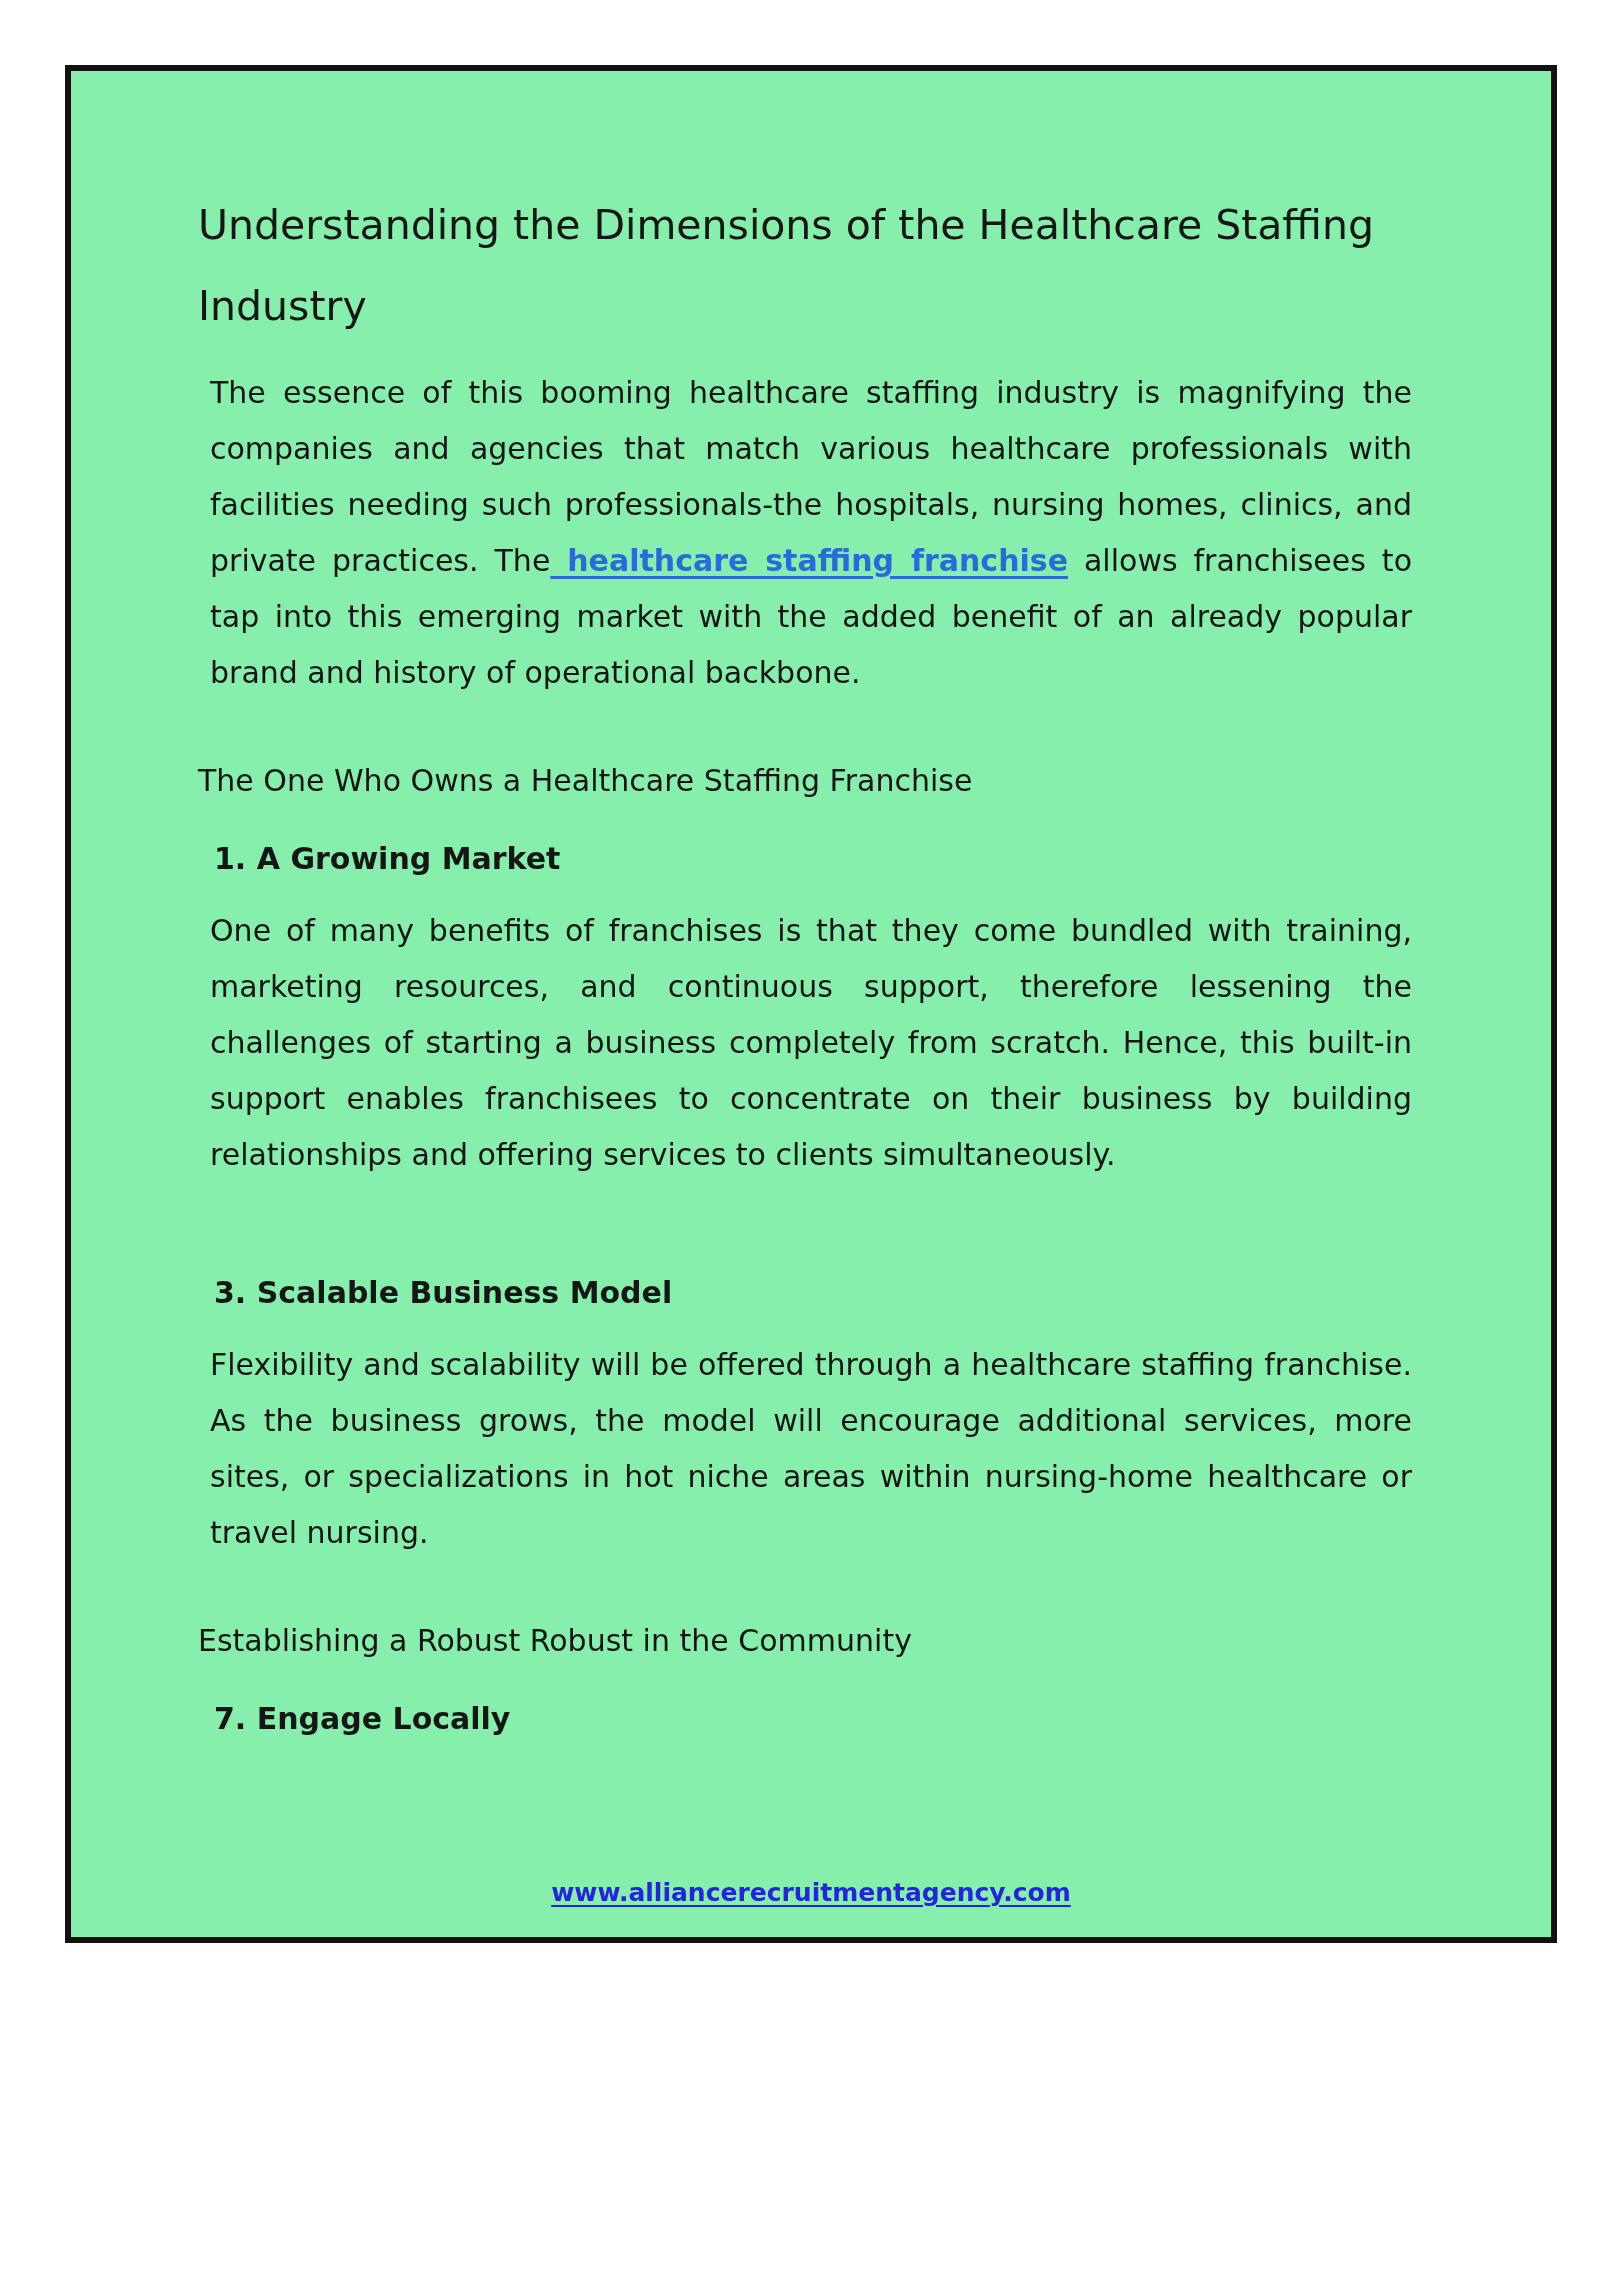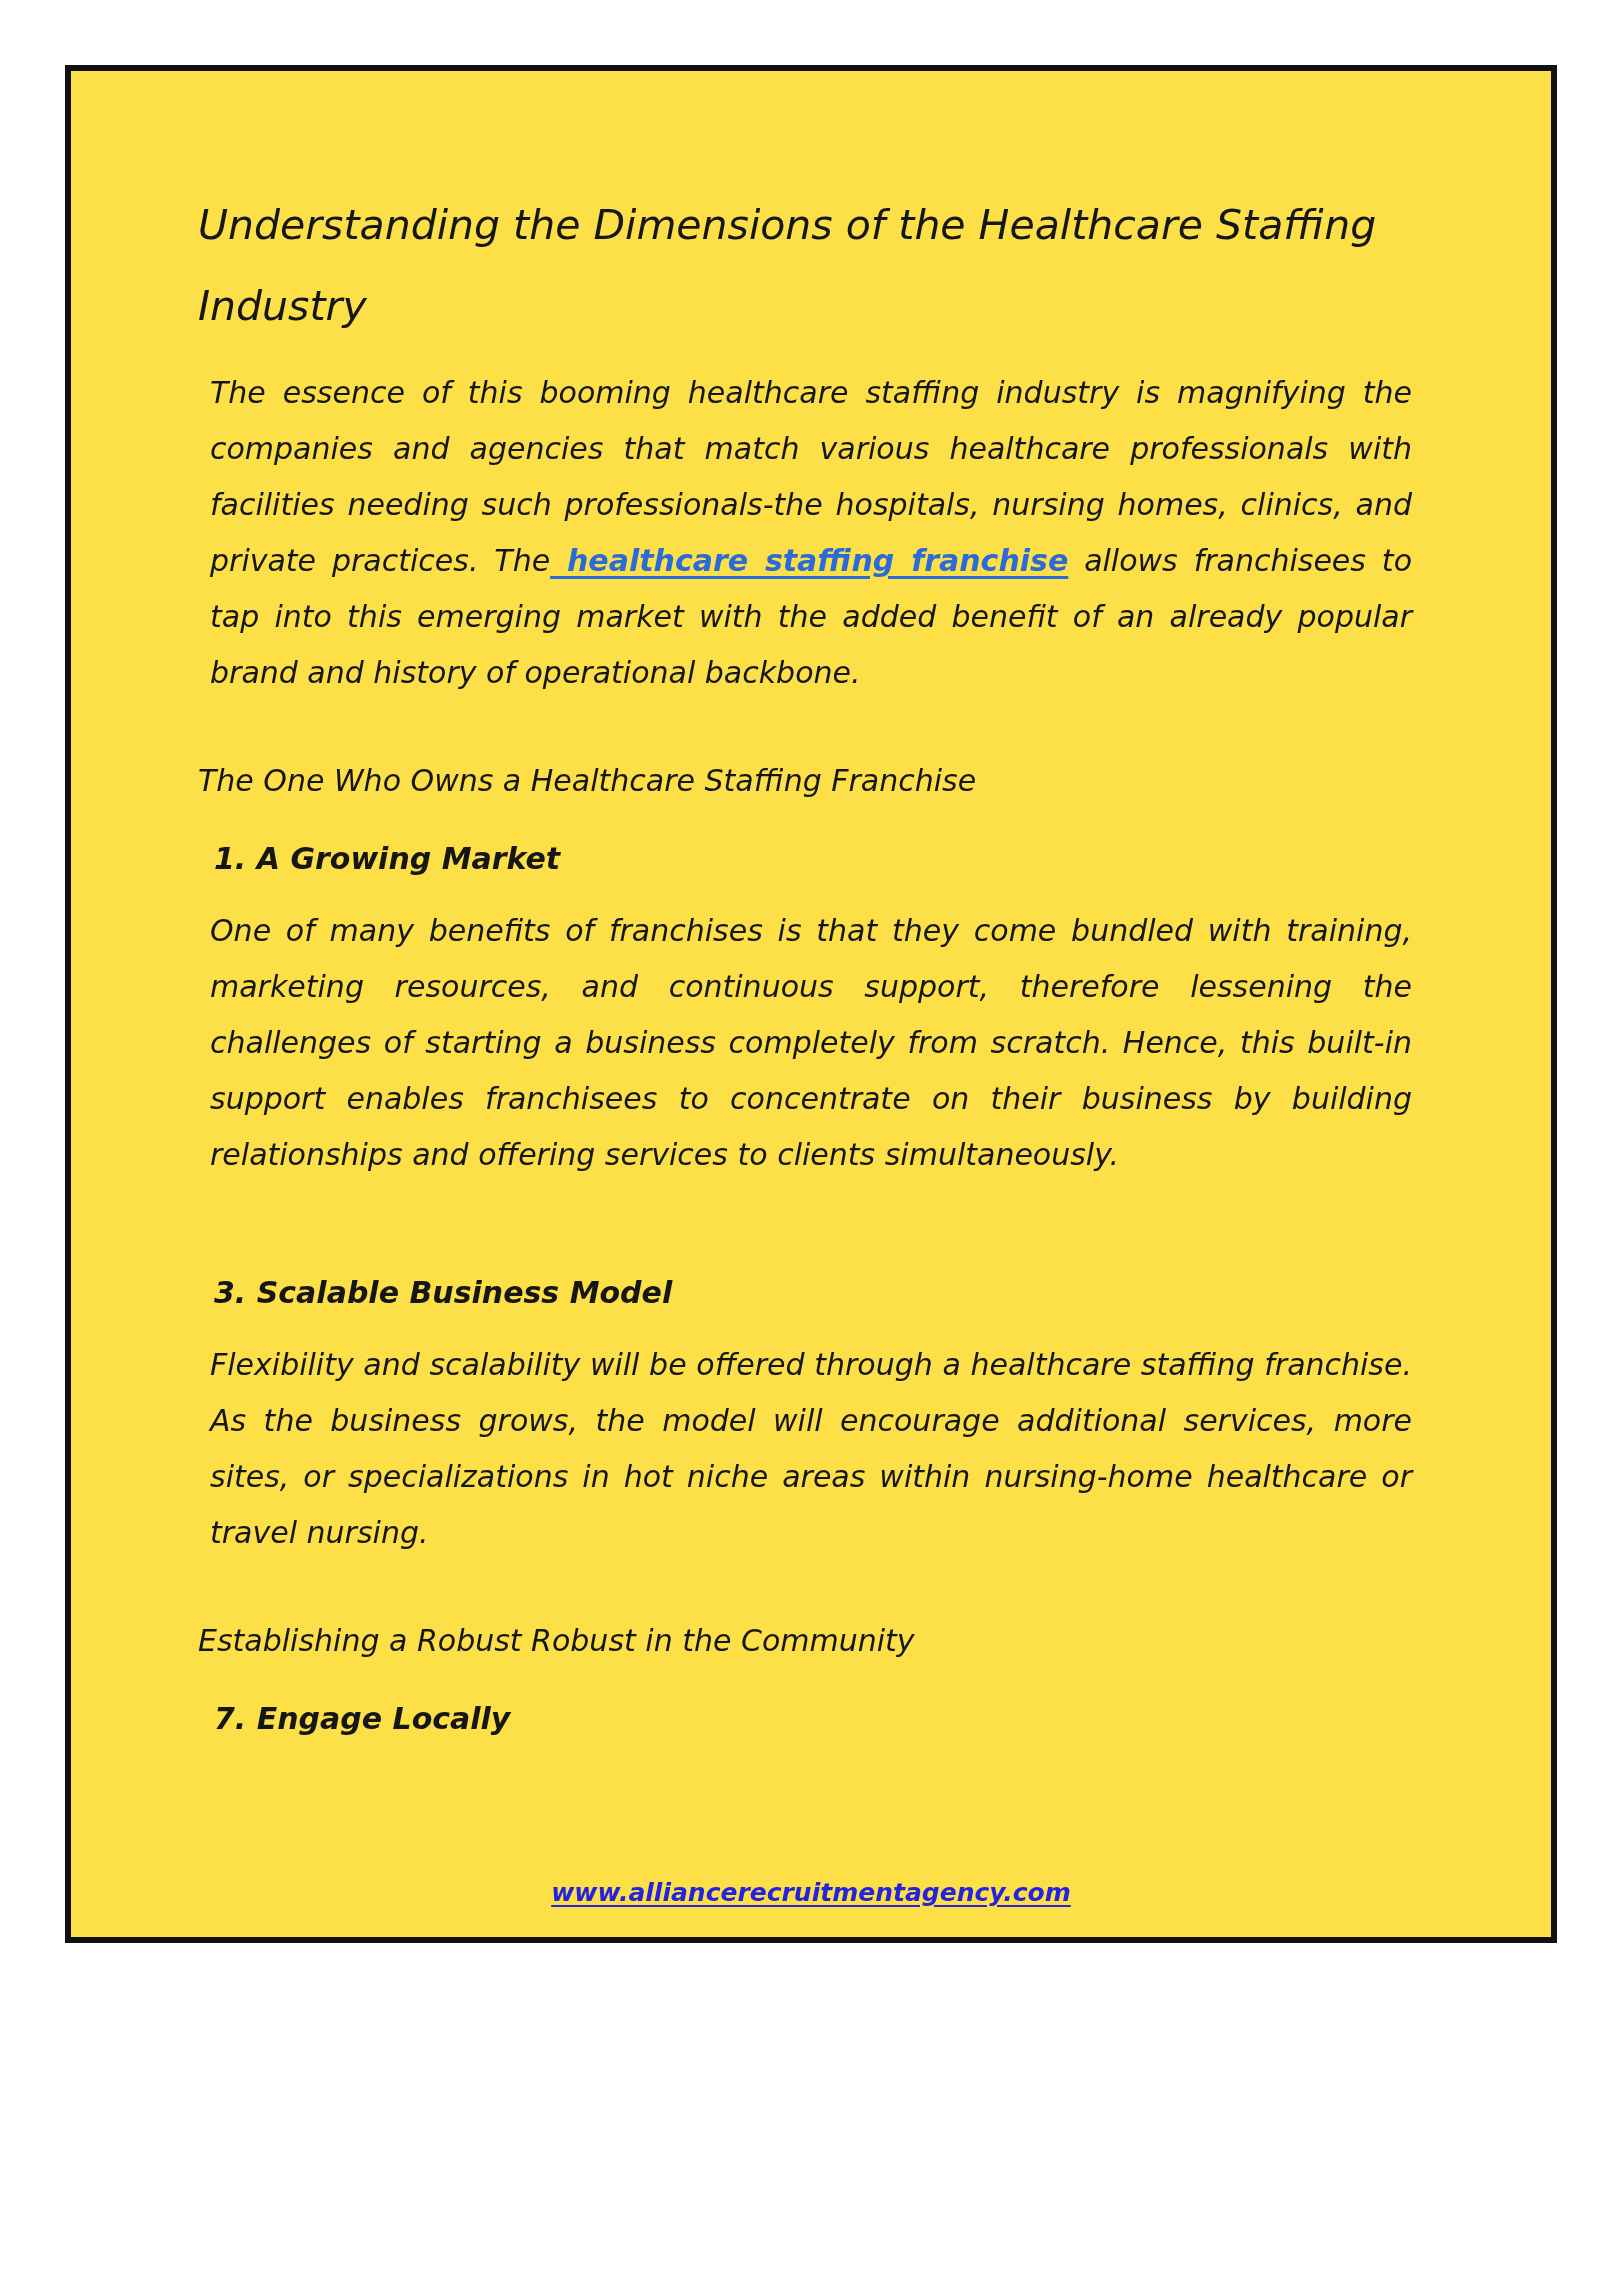--- a/index.html
+++ b/index.html
@@ -16,22 +16,21 @@
     color: #161616;
   }
   .frame {
     position: absolute;
     left: 65px;
     top: 65px;
     width: 1492px;
     height: 1878px;
     box-sizing: border-box;
     border: 6.3px solid var(--border-black, #111111);
-    background: #fde047;
-    font-style: italic;
+    background: #86efac;
   }
   .content {
     padding: 114px 127px 0 127px;
   }
   h1.doc-title {
     font-size: 41px;
     font-weight: 400;
     line-height: 81px;
     margin: 0 0 18px 0;
     color: var(--text-black, #161616);

